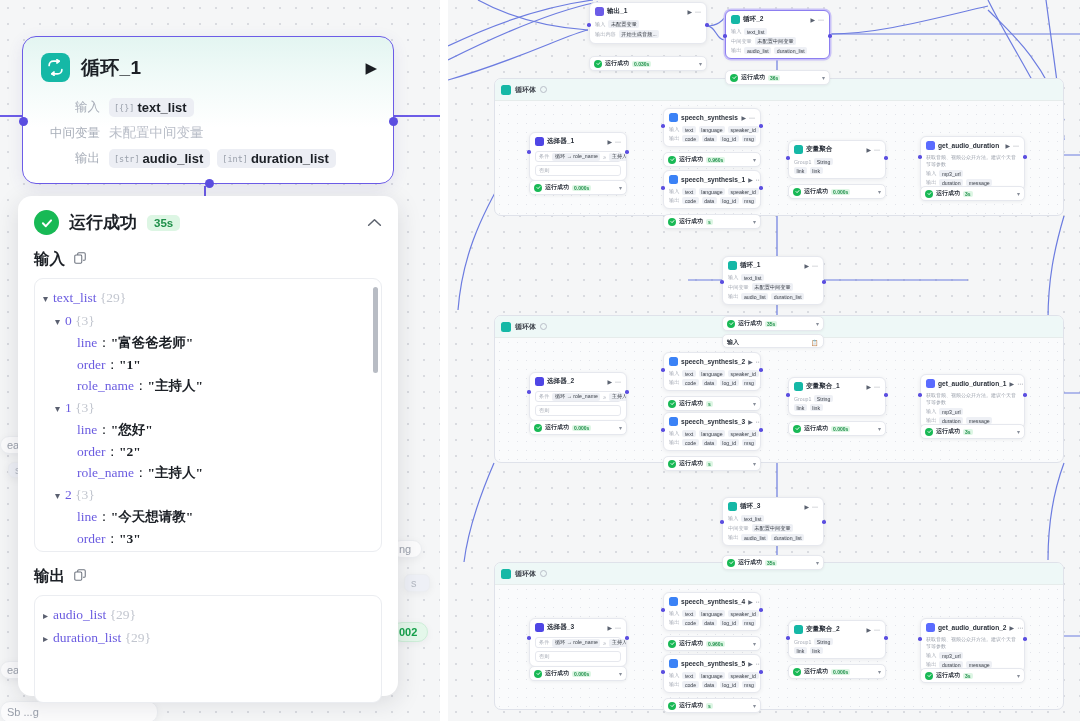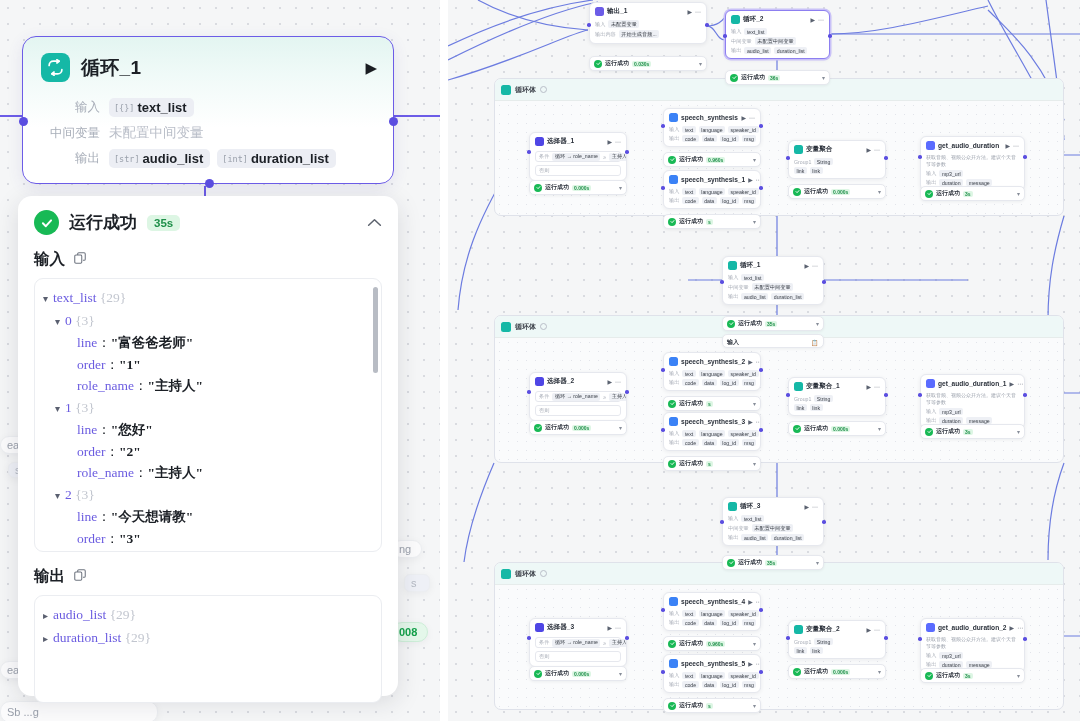--- a/index.html
+++ b/index.html
@@ -202,21 +202,21 @@
 
   <div class="canvas left-pane">
 
     <div id="ghost-host">
         <div class="ghost plainbox" style="left: 0px; top: 436px; width: 30px; height: 18px;">eak</div>
         <div class="ghost pill" style="left: 8px; top: 462px; width: 24px; height: 16px;">s</div>
         <div class="ghost plainbox" style="left: 0px; top: 661px; width: 30px; height: 18px;">eak</div>
         <div class="ghost plainbox" style="left: 0px; top: 701px; width: 158px; height: 22px;">Sb ...g</div>
         <div class="ghost plainbox" style="left: 392px; top: 540px; width: 30px; height: 18px;">ng</div>
         <div class="ghost pill" style="left: 404px; top: 574px; width: 26px; height: 18px;">s</div>
-        <div class="ghost green" style="left: 392px; top: 622px; width: 36px; height: 20px;">008</div>
+        <div class="ghost green" style="left: 392px; top: 622px; width: 36px; height: 20px;">002</div>
       </div>
 
     <div class="edge-stub" style="left:0;top:115px;width:22px;"></div>
     <div class="edge-stub" style="left:394px;top:115px;width:46px;"></div>
     <div class="edge-stub" style="left:204px;top:186px;width:1.6px;height:12px;"></div>
 
     <div class="loop-card">
       <div class="loop-head">
         <span class="loop-icon">
           <svg width="17" height="17" viewBox="0 0 24 24" fill="none" stroke="#fff" stroke-width="2.4" stroke-linecap="round" stroke-linejoin="round">

